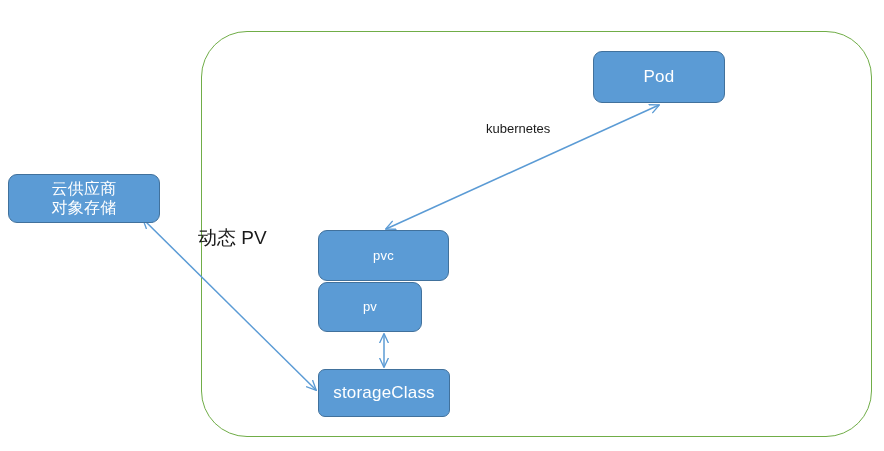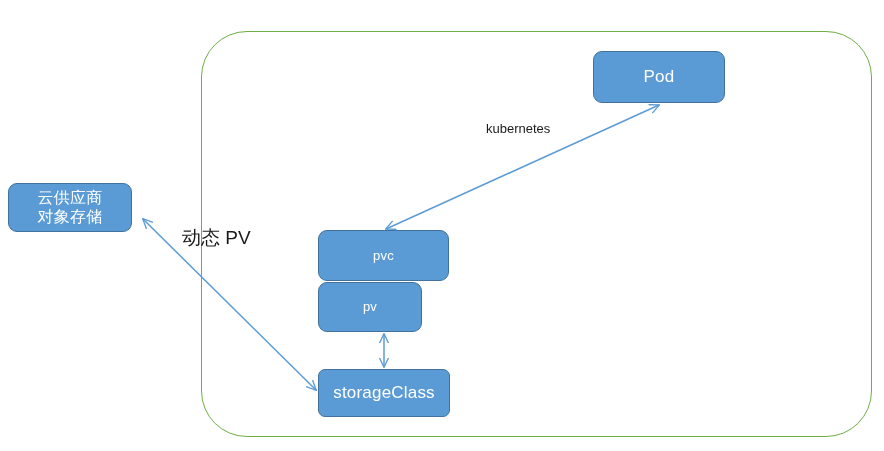--- a/index.html
+++ b/index.html
@@ -43,31 +43,31 @@
     justify-content: center;
     text-align: center;
     line-height: 1.18;
     letter-spacing: 0.2px;
     font-weight: 400;
   }
   .node-pod      { left: 593px; top: 51px;  width: 132px; height: 52px; font-size: 17px; }
   .node-pvc      { left: 318px; top: 230px; width: 131px; height: 51px; font-size: 13px; }
   .node-pv       { left: 318px; top: 282px; width: 104px; height: 50px; font-size: 13px; }
   .node-sc       { left: 318px; top: 369px; width: 132px; height: 48px; font-size: 17px; border-radius: 7px; }
-  .node-cloud    { left: 8px;   top: 183px; width: 124px; height: 49px; font-size: 16px; }
+  .node-cloud    { left: 8px;   top: 174px; width: 152px; height: 49px; font-size: 16px; }
   .node-cloud .node-label { white-space: pre-line; }
 
   
   .label {
     position: absolute;
     color: #1a1a1a;
     white-space: nowrap;
   }
   .label-kubernetes { left: 486px; top: 114px; font-size: 13px; margin-top: 7px; }
-  .label-dynamicpv  { left: 182px; top: 225px; font-size: 19px; }
+  .label-dynamicpv  { left: 198px; top: 225px; font-size: 19px; }
 
   
   #connectors {
     position: absolute;
     left: 0;
     top: 0;
     width: 884px;
     height: 451px;
     pointer-events: none;
   }

